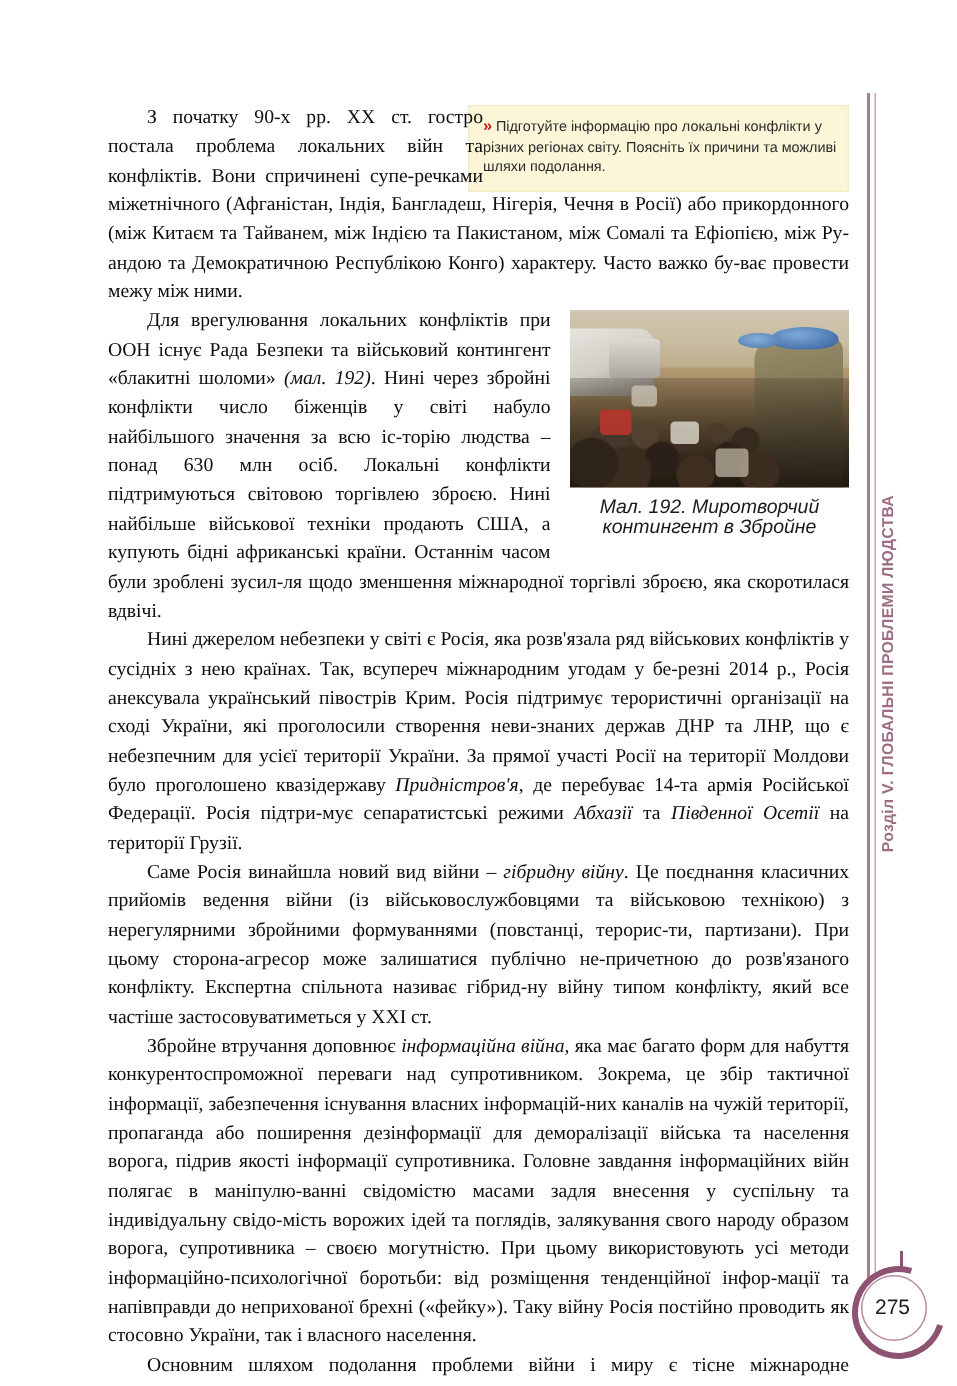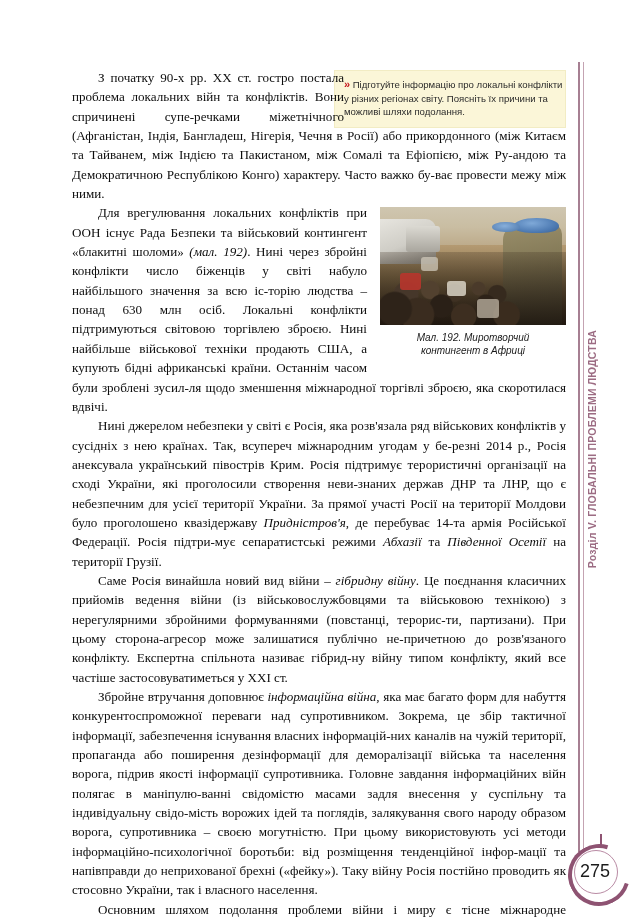--- a/index.html
+++ b/index.html
@@ -73,21 +73,21 @@
   }
   .column p {
     margin: 0;
     text-indent: 26px;
   }
   .it { font-style: italic; margin-top: 40px; }
 
   
   .callout {
     float: right;
-    width: 232px;
+    width: 254px;
     margin: 2px 0 6px 12px;
     background: #fbf6d8;
     border: 1px solid #f2ecc4;
     padding: 7px 0 8px 9px;
     box-sizing: border-box;
     font-family: "Liberation Sans", "DejaVu Sans", sans-serif;
     font-size: 9.6px;
     line-height: 13.6px;
     color: #2b2b2b;
     text-align: left;
@@ -182,21 +182,21 @@
   }
   .photo .shirt4 {
     position: absolute; left:52%; top:78%; width:12%; height:16%;
     background:#c9bfae; border-radius:3px; opacity:.7;
   }
 
   .caption {
     margin-top: 6px;
     font-family: "Liberation Sans", "DejaVu Sans", sans-serif;
     font-style: italic;
-    font-size: 10px;
+    font-size: 13px;
     line-height: 13px;
     color: #1a1a1a;
     text-align: center;
   }
 
   
   .folio {
     position: absolute;
     right: 10px;
     bottom: 20px;
@@ -221,21 +221,21 @@
     background: #ffffff;
   }
   .folio .num {
     position: absolute;
     left: 8px; top: 8px;
     width: 42px; height: 42px;
     display: flex;
     align-items: center;
     justify-content: center;
     font-family: "Liberation Sans", "DejaVu Sans", sans-serif;
-    font-size: 18px;
+    font-size: 14px;
     color: #1b1b1b;
   }
   .folio .tick {
     position: absolute;
     right: 26px; top: -8px;
     width: 2px; height: 12px;
     background: #8e5372;
   }
 </style>
 </head>
@@ -266,21 +266,21 @@
         <div class="helmet"></div>
         <div class="helmet2"></div>
         <div class="crowd"></div>
         <div class="shirt1"></div>
         <div class="shirt2"></div>
         <div class="shirt3"></div>
         <div class="shirt4"></div>
       </div>
       <figcaption class="caption">
         <span>Мал. 192. Миротворчий</span><br>
-        <span>контингент в Африці</span>
+        <span>контингент в Збройне</span>
       </figcaption>
     </figure>
 
     <p><span>Для врегулювання локальних конфліктів при ООН існує Рада Безпеки та військовий контингент «блакитні шоломи» </span><span class="it">(мал. 192)</span><span>. Нині через збройні конфлікти число біженців у світі набуло найбільшого значення за всю іс-торію людства – понад 630 млн осіб. Локальні конфлікти підтримуються світовою торгівлею зброєю. Нині найбільше військової техніки продають США, а купують бідні африканські країни. Останнім часом були зроблені зусил-ля щодо зменшення міжнародної торгівлі зброєю, яка скоротилася вдвічі.</span></p>
 
     <p><span>Нині джерелом небезпеки у світі є Росія, яка розв'язала ряд військових конфліктів у сусідніх з нею країнах. Так, всупереч міжнародним угодам у бе-резні 2014 р., Росія анексувала український півострів Крим. Росія підтримує терористичні організації на сході України, які проголосили створення неви-знаних держав ДНР та ЛНР, що є небезпечним для усієї території України. За прямої участі Росії на території Молдови було проголошено квазідержаву </span><span class="it">Придністров'я</span><span>, де перебуває 14-та армія Російської Федерації. Росія підтри-мує сепаратистські режими </span><span class="it">Абхазії</span><span> та </span><span class="it">Південної Осетії</span><span> на території Грузії.</span></p>
 
     <p><span>Саме Росія винайшла новий вид війни – </span><span class="it">гібридну війну</span><span>. Це поєднання класичних прийомів ведення війни (із військовослужбовцями та військовою технікою) з нерегулярними збройними формуваннями (повстанці, терорис-ти, партизани). При цьому сторона-агресор може залишатися публічно не-причетною до розв'язаного конфлікту. Експертна спільнота називає гібрид-ну війну типом конфлікту, який все частіше застосовуватиметься у ХХІ ст.</span></p>
 
     <p><span>Збройне втручання доповнює </span><span class="it">інформаційна війна</span><span>, яка має багато форм для набуття конкурентоспроможної переваги над супротивником. Зокрема, це збір тактичної інформації, забезпечення існування власних інформацій-них каналів на чужій території, пропаганда або поширення дезінформації для деморалізації війська та населення ворога, підрив якості інформації супротивника. Головне завдання інформаційних війн полягає в маніпулю-ванні свідомістю масами задля внесення у суспільну та індивідуальну свідо-мість ворожих ідей та поглядів, залякування свого народу образом ворога, супротивника – своєю могутністю. При цьому використовують усі методи інформаційно-психологічної боротьби: від розміщення тенденційної інфор-мації та напівправди до неприхованої брехні («фейку»). Таку війну Росія постійно проводить як стосовно України, так і власного населення.</span></p>

